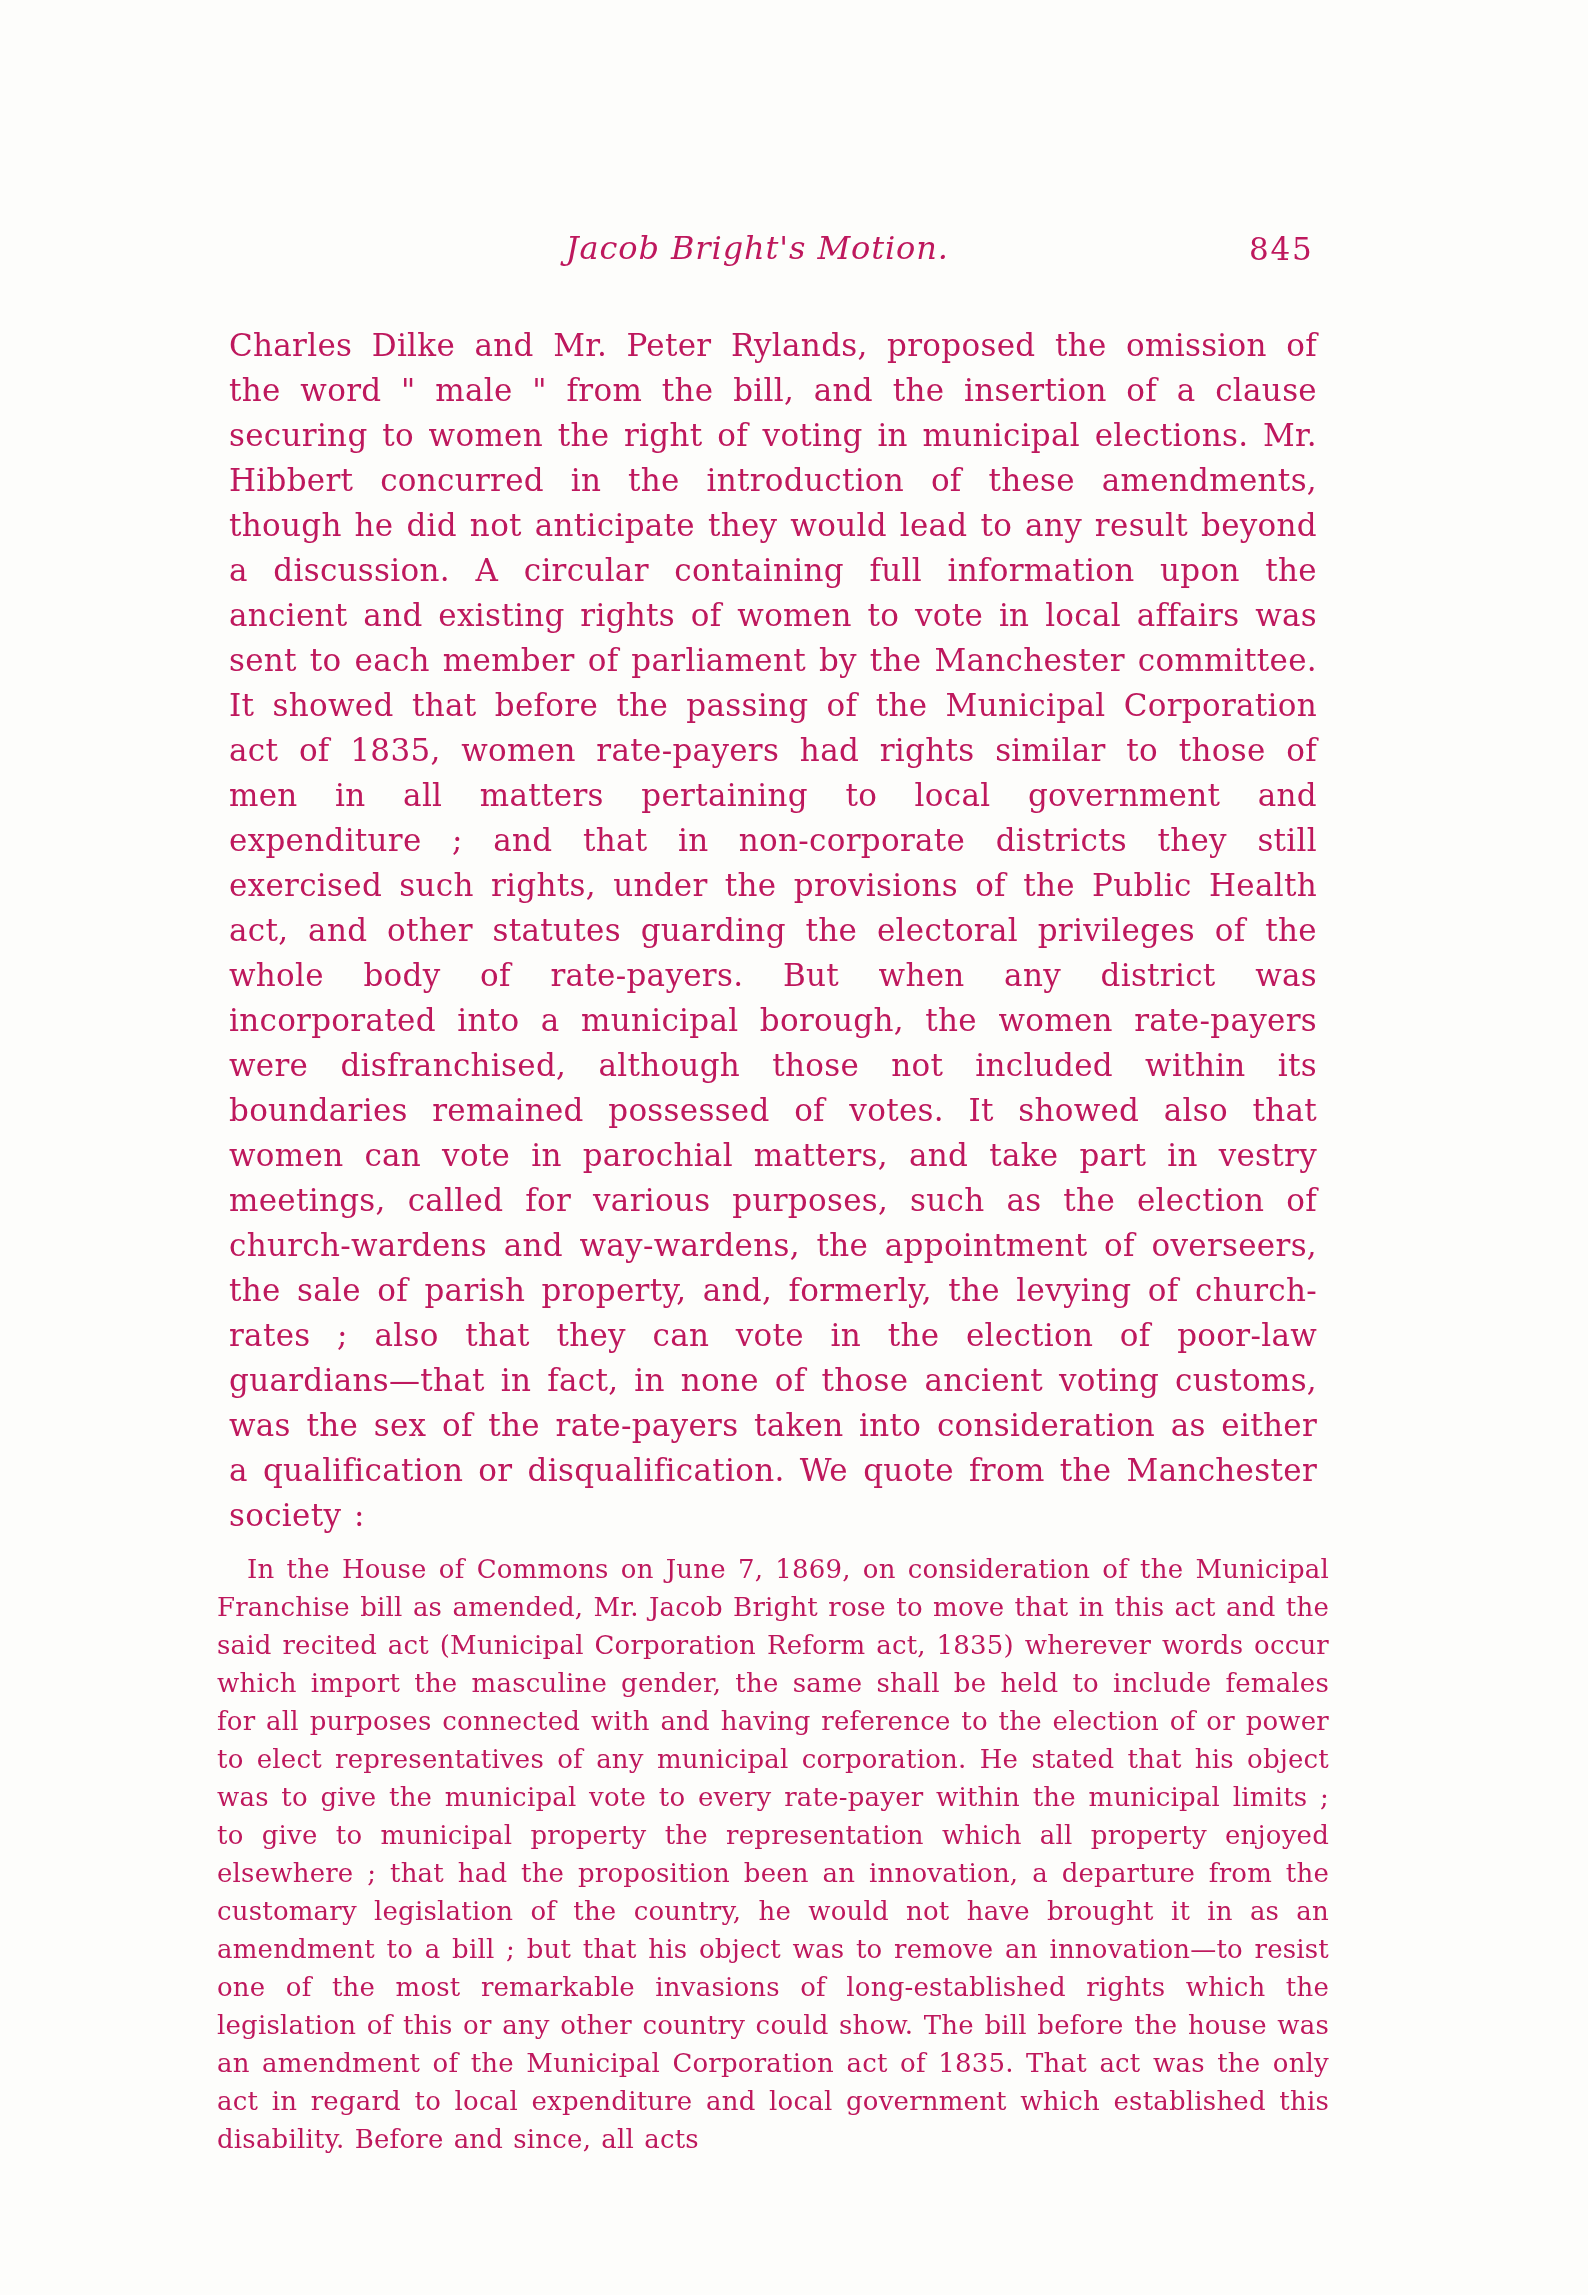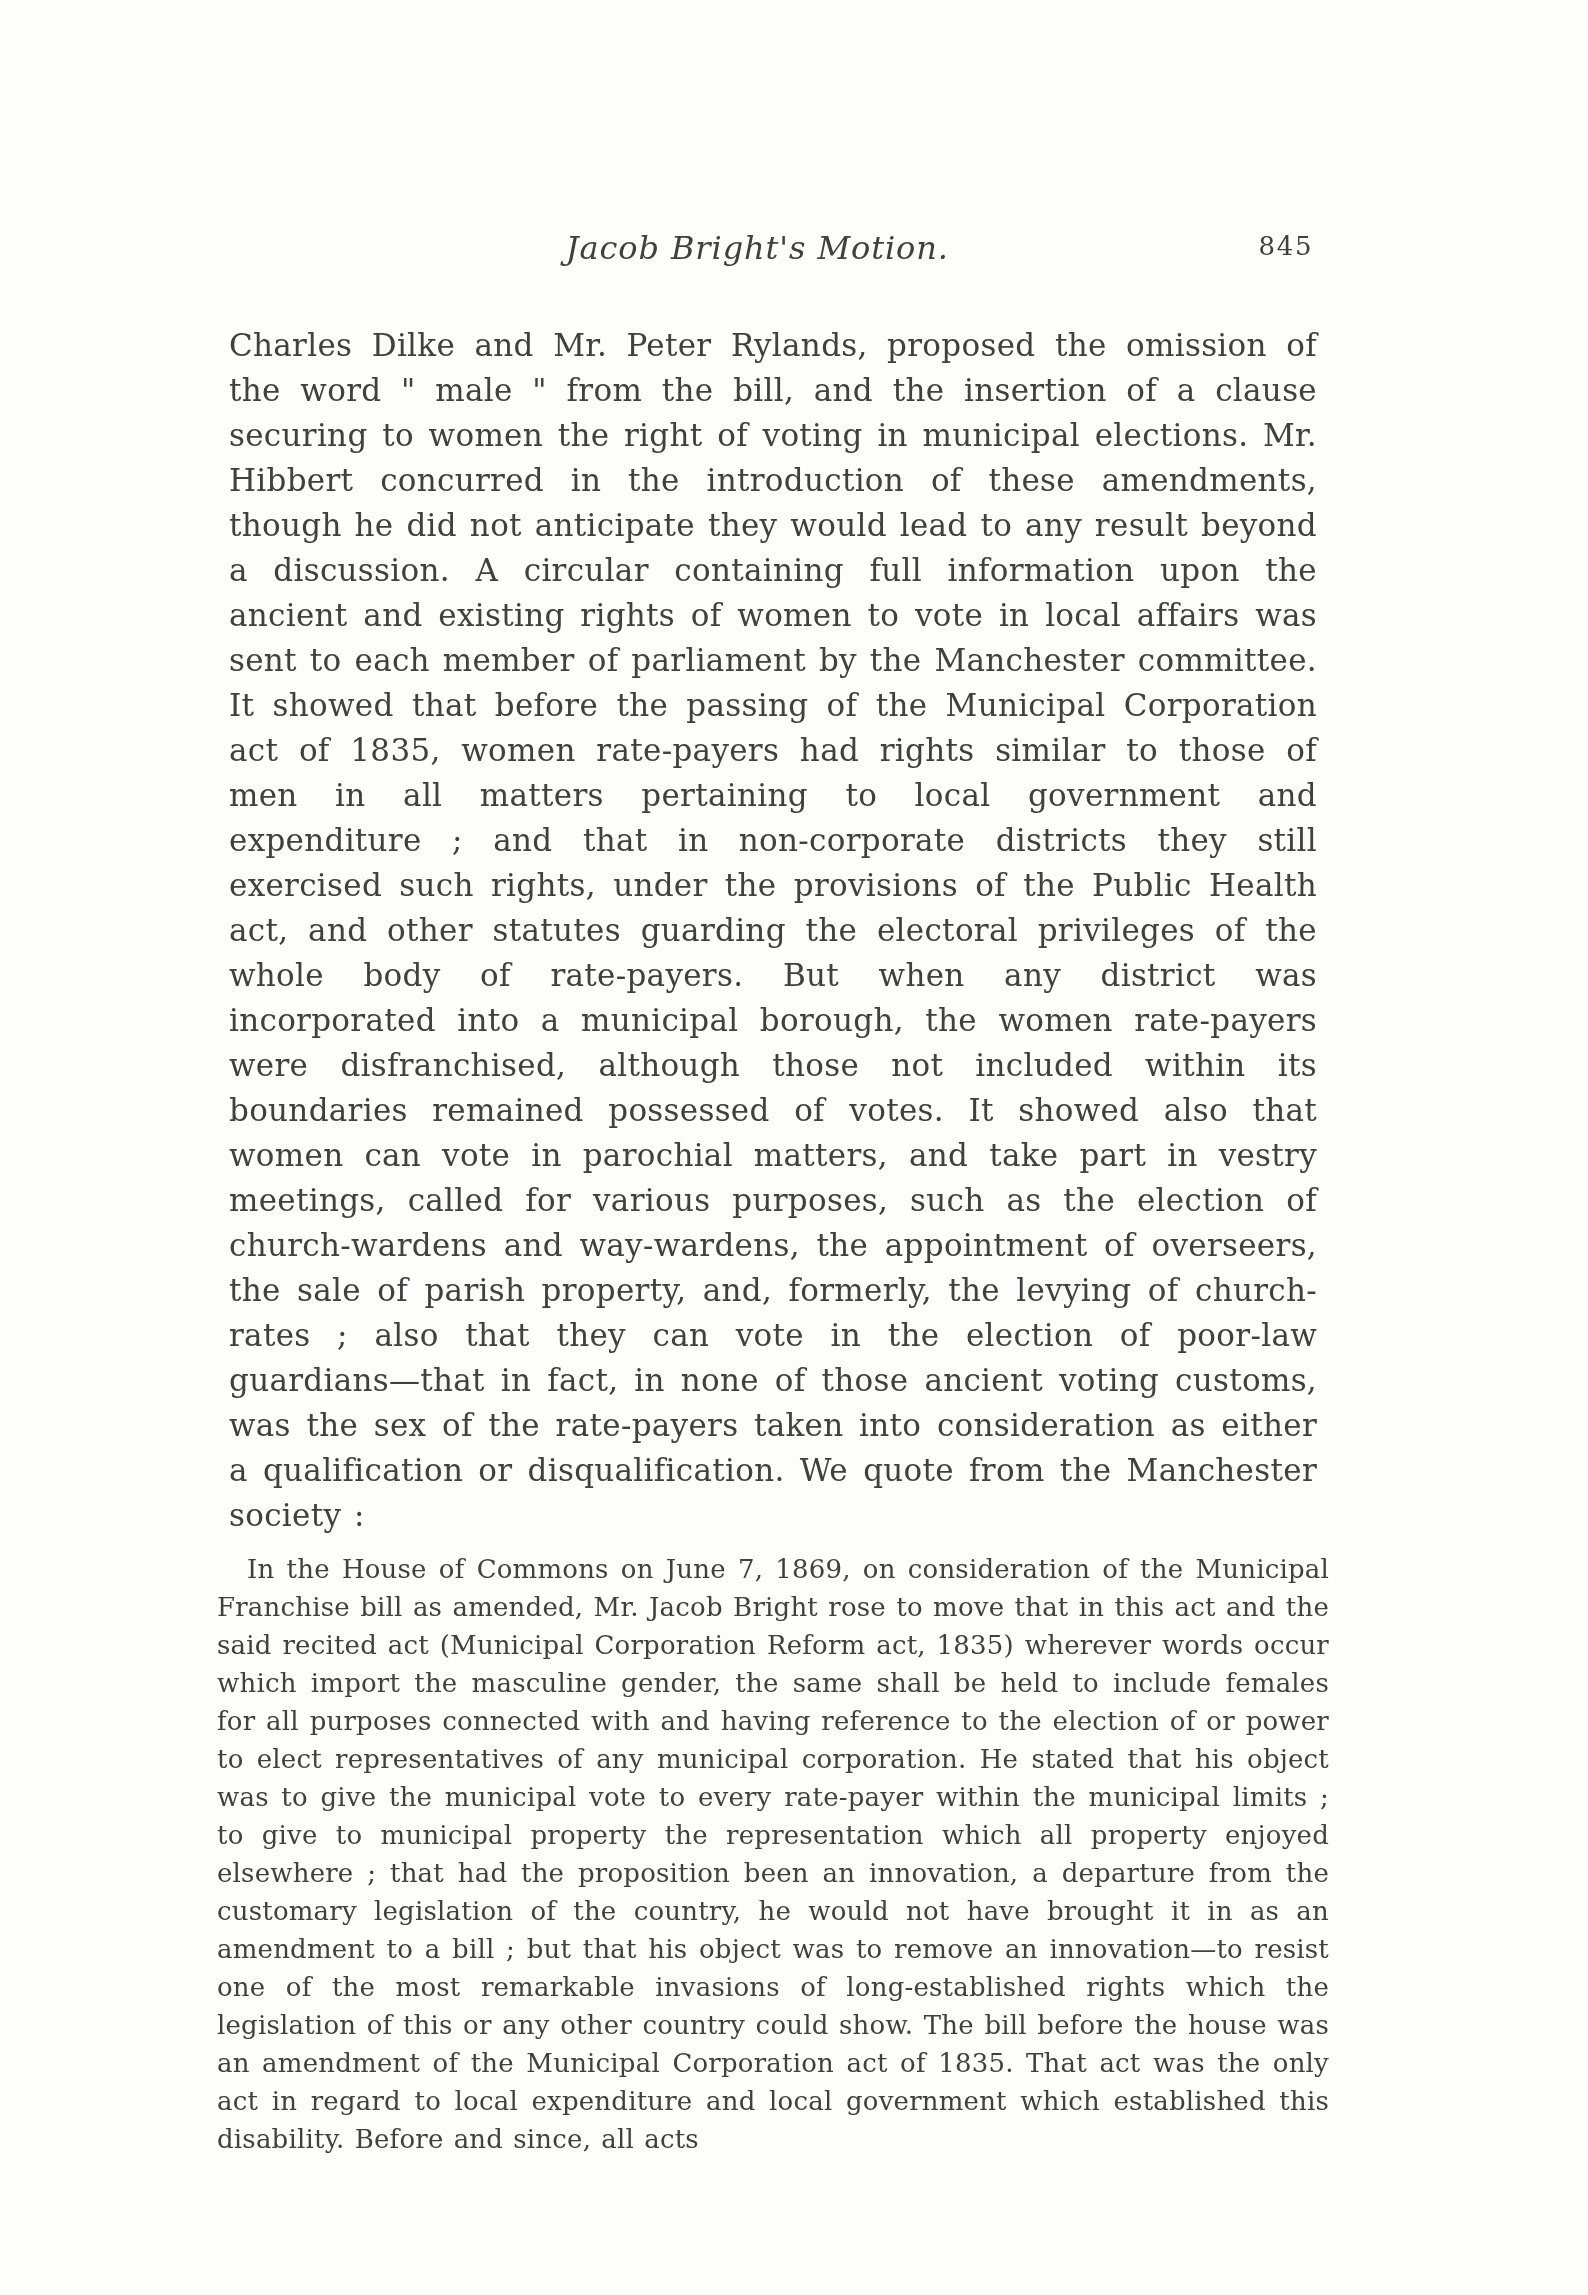--- a/index.html
+++ b/index.html
@@ -6,21 +6,21 @@
     margin: 0;
     padding: 0;
     background: #d9d9d6;
   }
   .page {
     position: relative;
     width: 1589px;
     height: 2295px;
     margin: 0 auto;
     background: #fdfdfb;
-    color: #404040;
+    color: #be185d;
     font-family: "DejaVu Serif", "Liberation Serif", serif;
     overflow: hidden;
     box-sizing: border-box;
   }
   .content {
     position: absolute;
     left: 217px;
     top: 229px;
     width: 1112px;
   }
@@ -34,21 +34,21 @@
     text-align: center;
     font-style: italic;
     font-size: 32px;
     letter-spacing: 0.9px;
     transform: translateX(-15.7px);
   }
   .page-number {
     position: absolute;
     right: 15.7px;
     top: 1.7px;
-    font-size: 26px;
+    font-size: 31px;
     letter-spacing: 1.7px;
   }
   .main-paragraph {
     margin: 12px;
     font-size: 31px;
     line-height: 45px;
     text-align: justify;
     word-spacing: 2.6px;
     letter-spacing: 0.3px;
   }

